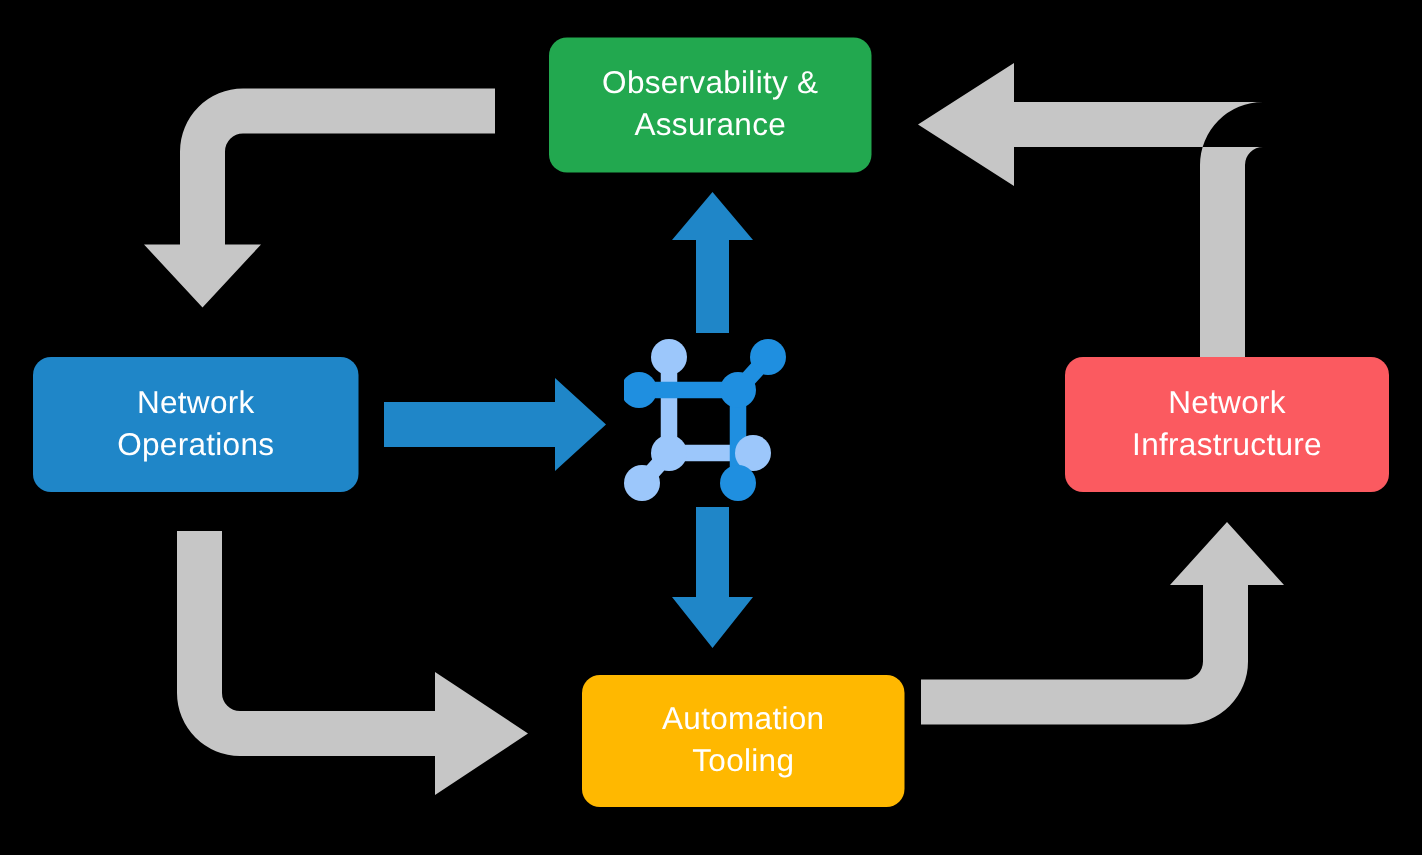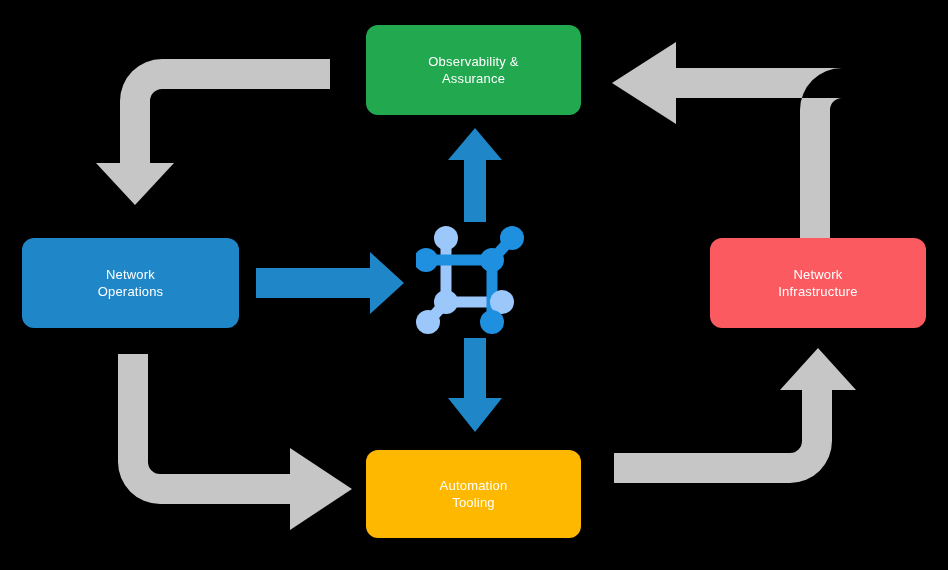--- a/index.html
+++ b/index.html
@@ -20,21 +20,21 @@
     background: #000000;
   }
   .node-box {
     position: absolute;
     border-radius: 12px;
     display: flex;
     align-items: center;
     justify-content: center;
     text-align: center;
     color: #ffffff;
-    font-size: 13px;
+    font-size: 21px;
     line-height: 1.32;
     font-weight: 400;
     letter-spacing: 0.2px;
     white-space: pre-line;
     box-sizing: border-box;
     padding: 4px 10px;
   }
   
   #box-observability {
     left: 366px;
@@ -132,16 +132,16 @@
 
   <div class="node-box" id="box-observability" style="background:#22a84f;">Observability &amp;
 Assurance</div>
 
   <div class="node-box" id="box-network-operations" style="background:#1f86c8;">Network
 Operations</div>
 
   <div class="node-box" id="box-network-infrastructure" style="background:#fb5a60;">Network
 Infrastructure</div>
 
-  <div class="node-box" id="box-automation-tooling" style="background:#ffb800;">Automation
+  <div class="node-box" id="box-automation-tooling" style="background:#ffb800;margin-left:22px;">Automation
 Tooling</div>
 
 </div>
 
 </body></html>

